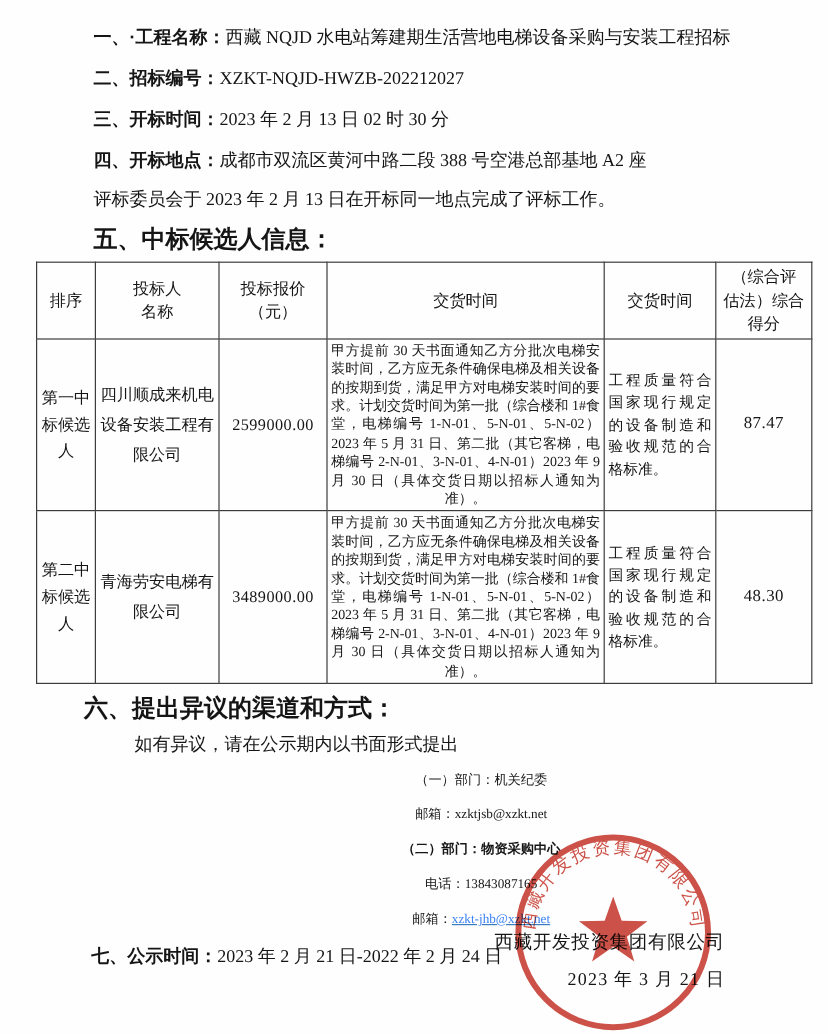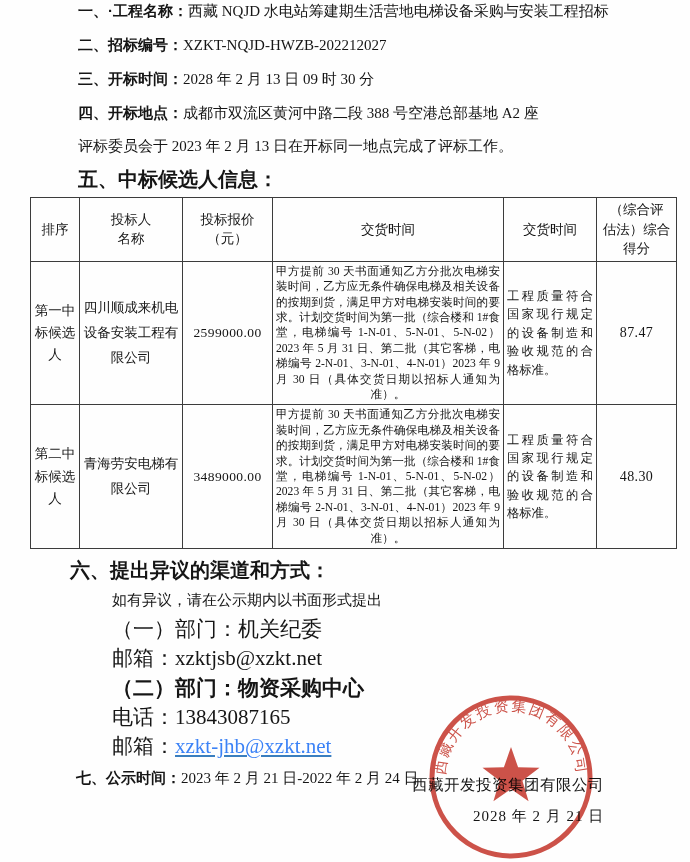--- a/index.html
+++ b/index.html
@@ -2,42 +2,42 @@
 <html><head>
 <meta charset="utf-8">
 <style>
   html,body{margin:0;padding:0;background:#e8e8e8;}
   .page{
     position:relative;width:690px;height:862px;margin:0 auto;
     background:#fefefe;color:#151515;overflow:hidden;
     font-family:"Liberation Serif","DejaVu Serif",serif;
   }
   
-  .intro{}
+  .intro{padding-top:21px;}
   .intro p{margin:0 0 12px 78px;font-size:15px;line-height:21px;white-space:nowrap;}
   .lbl{font-family:"Liberation Sans","DejaVu Sans",sans-serif;font-weight:bold;}
   .cont{margin:0 0 0 123px;font-size:15px;line-height:21px;}
   .sec-title{margin:12px 0 0 78px;font-size:20px;line-height:21px;
     font-family:"Liberation Sans","DejaVu Sans",sans-serif;font-weight:bold;}
   
   table.bid{border-collapse:collapse;table-layout:fixed;margin:7px 0 0 30px;width:646px;}
   table.bid th,table.bid td{border:1px solid #3c3c3c;vertical-align:middle;padding:2px 3px;}
   table.bid th{font-weight:normal;font-size:13.5px;line-height:1.45;text-align:center;white-space:pre-line;height:56px;}
   .col-rank{width:49px}.col-bidder{width:103px}.col-price{width:90px}
   .col-delivery{width:231px}.col-quality{width:93px}.col-score{width:80px}
   td.rank{height:115px;text-align:center;font-size:13.5px;line-height:1.65;word-break:break-all;padding:2px 8px;}
   td.bidder{text-align:center;font-size:13.5px;line-height:1.85;padding:2px 9px;}
   td.price{text-align:center;font-size:13.5px;letter-spacing:.4px;}
   td.delivery{font-size:11.6px;line-height:1.33;text-align:justify;text-align-last:center;padding:3px 5px;}
   td.quality{font-size:12.3px;line-height:1.5;text-align:justify;padding:2px 7px;}
   td.score{text-align:center;font-size:14px;letter-spacing:.4px;margin-left:16px;}
   
   .six{margin:11px 0 0 70px;}
   .note{margin:9px 0 0 112px;font-size:15px;line-height:21px;}
-  .cline{margin:8px 0 0 112px;font-size:21px;line-height:21px;}
+  .cline{margin:8px 0 0 112px;font-size:11px;line-height:21px;text-align:center;}
   .dept2-val{font-family:"Liberation Sans","DejaVu Sans",sans-serif;font-weight:bold;}
   .email-link{color:#3b82f6;text-decoration:underline;text-decoration-color:#3a7ebf;cursor:pointer;}
   .sec7{margin:10px 0 0 76px;font-size:15px;line-height:21px;}
   
   .company{position:absolute;left:412px;top:775px;font-size:15.5px;letter-spacing:.5px;}
   .sign-date{position:absolute;left:473px;top:807px;font-size:15px;letter-spacing:1px;}
   .stamp{position:absolute;left:427px;top:693px;width:168px;height:168px;
     mix-blend-mode:multiply;opacity:.88;pointer-events:none;}
 </style>
 </head>
@@ -46,21 +46,21 @@
 <div class="page">
 
   <div class="intro">
     <p>
       <span class="lbl">一、·工程名称：</span><span>西藏 NQJD 水电站筹建期生活营地电梯设备采购与安装工程招标</span>
     </p>
     <p>
       <span class="lbl">二、招标编号：</span><span>XZKT-NQJD-HWZB-202212027</span>
     </p>
     <p>
-      <span class="lbl">三、开标时间：</span><span>2028 年 2 月 13 日 09 时 30 分</span>
+      <span class="lbl">三、开标时间：</span><span>2023 年 2 月 13 日 02 时 30 分</span>
     </p>
     <p>
       <span class="lbl">四、开标地点：</span><span>成都市双流区黄河中路二段 388 号空港总部基地 A2 座</span>
     </p>
     <p class="cont">评标委员会于 2023 年 2 月 13 日在开标同一地点完成了评标工作。</p>
   </div>
 
   <p class="sec-title">五、中标候选人信息：</p>
 
   <table class="bid">
@@ -123,21 +123,21 @@
   </p>
   <p class="cline">
     <span>邮箱：</span><a class="email-link">xzkt-jhb@xzkt.net</a>
   </p>
 
   <p class="sec7">
     <span class="lbl">七、公示时间：</span><span>2023 年 2 月 21 日-2022 年 2 月 24 日</span>
   </p>
 
   <div class="company">西藏开发投资集团有限公司</div>
-  <div class="sign-date">2028 年 2 月 21 日</div>
+  <div class="sign-date">2023 年 3 月 21 日</div>
 
   <svg class="stamp" viewBox="0 0 168 168" aria-hidden="true">
     <circle cx="84" cy="84" r="79" fill="none" stroke="#c63a2f" stroke-width="5"></circle>
     <polygon fill="#c63a2f" points="84,54 91.1,74.3 112.5,74.7 95.4,87.7 101.6,108.3 84,96 66.4,108.3 72.6,87.7 55.5,74.7 76.9,74.3"></polygon>
     <path id="seal-arc" d="M 18,84 A 66,66 0 1 1 150,84" fill="none"></path>
     <text font-size="15" fill="#c63a2f" letter-spacing="2">
       <textPath href="#seal-arc" startOffset="50%" text-anchor="middle">西藏开发投资集团有限公司</textPath>
     </text>
   </svg>
 

